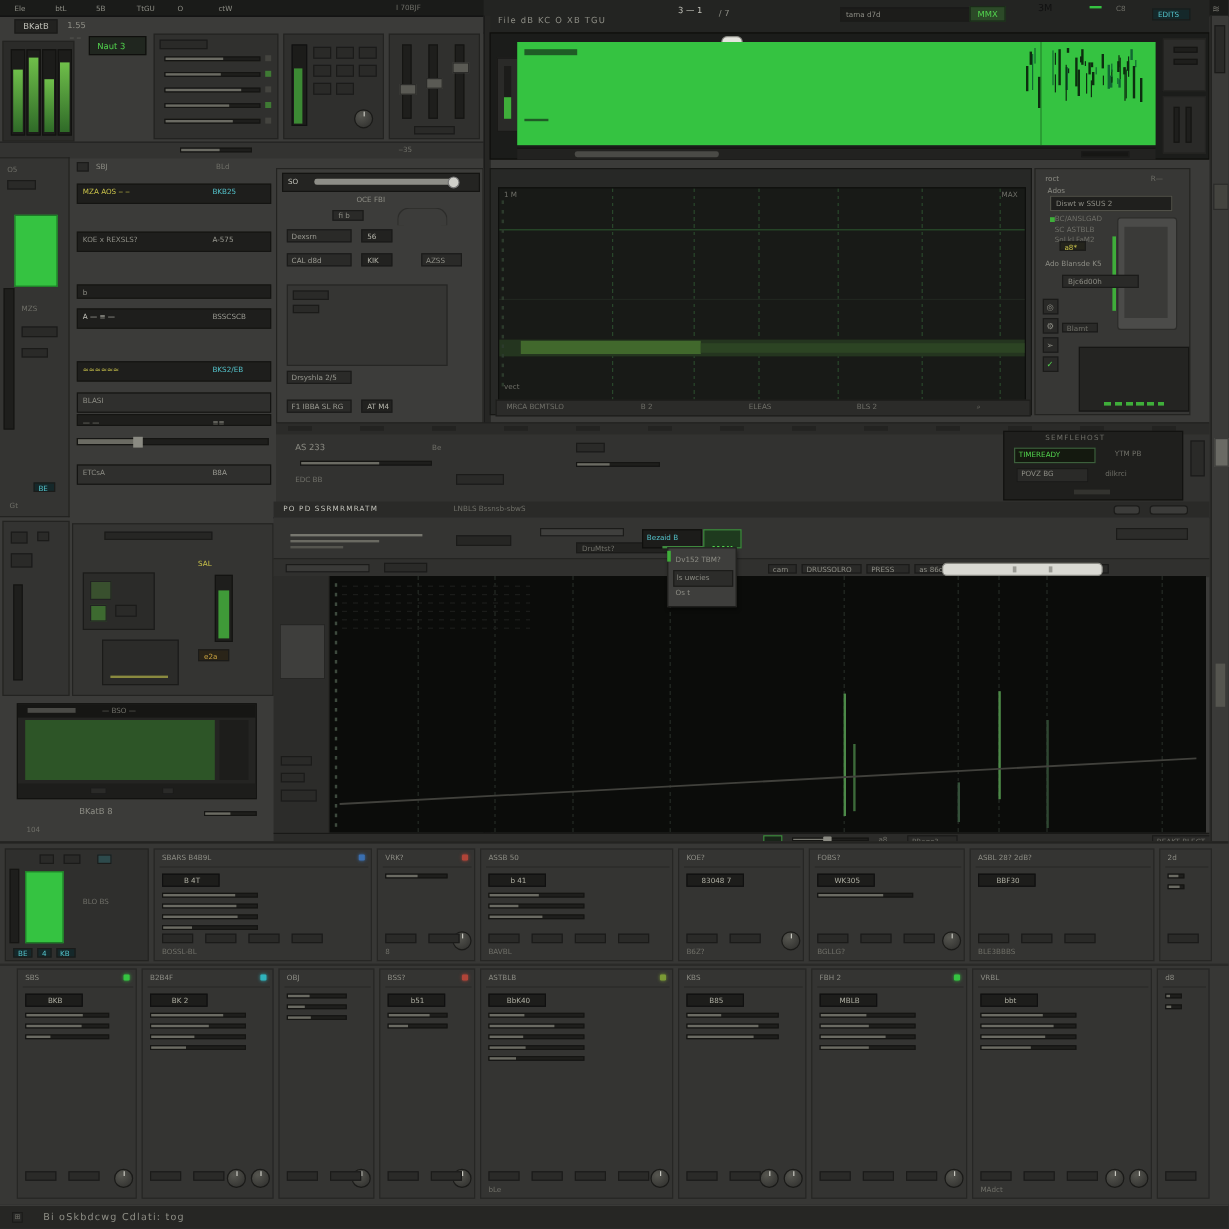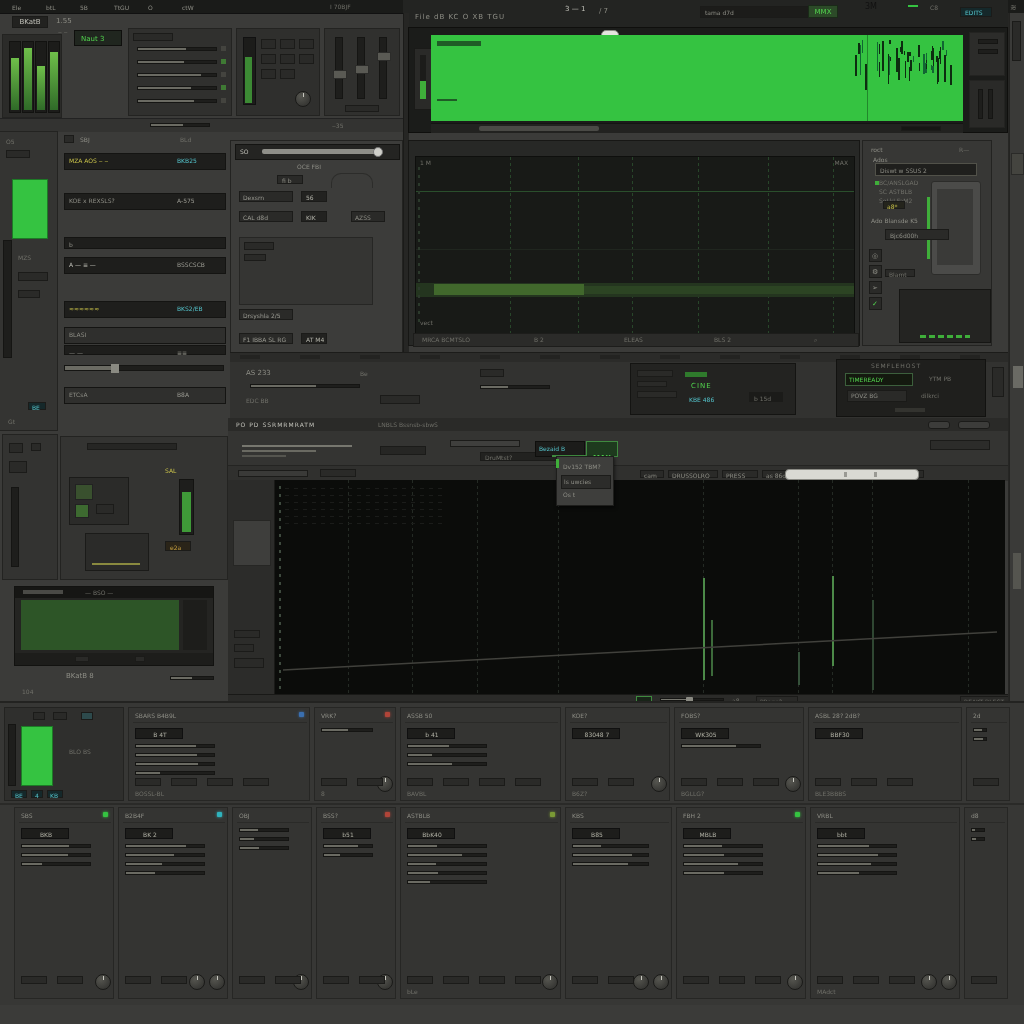--- a/index.html
+++ b/index.html
@@ -431,31 +431,20 @@
     <div class="track" style="left:20px;top:31px;width:110px;height:4px;">
         <div class="fill" style="width:60%;"></div>
       </div>
     <span class="t6 dim2 abs" style="left:16px;top:44px;">EDC BB</span>
     <div class="chip" style="left:150px;top:42px;width:40px;height:9px;"></div>
     <div class="chip" style="left:250px;top:16px;width:24px;height:8px;"></div>
     <div class="track" style="left:250px;top:32px;width:70px;height:4px;">
         <div class="fill" style="width:40%;"></div>
       </div>
 
-    <div class="abs" style="left:400px;top:10px;width:164px;height:50px;background:#232321;border:1px solid #141412;">
-      <div class="chip" style="left:6px;top:6px;width:36px;height:7px;"></div>
-      <div class="chip" style="left:6px;top:17px;width:30px;height:6px;"></div>
-      <div class="chip" style="left:6px;top:27px;width:40px;height:7px;"></div>
-      <div class="abs" style="left:54px;top:8px;width:22px;height:5px;background:#2f7a2c;"></div>
-      <span class="t7 grn abs" style="left:60px;top:18px;letter-spacing:1px;">CINE</span>
-      <span class="t6 teal abs" style="left:58px;top:32px;">KBE 486</span>
-      <div class="chip t6 dim2" style="left:118px;top:28px;width:34px;height:10px;background:#1b1b19;">
-          <span style="position:absolute;left:4px;top:2px;">b 15d</span>
-        </div>
-    </div>
 
     <div class="abs" style="left:606px;top:6px;width:148px;height:56px;background:#1f1f1d;border:1px solid #121210;">
       <span class="t6 dim2 abs" style="left:34px;top:2px;letter-spacing:1px;">SEMFLEHOST</span>
       <div class="abs" style="left:8px;top:13px;width:66px;height:11px;border:1px solid #3c5f3c;background:#14190f;">
           <span class="t6 grn" style="position:absolute;left:3px;top:2px;">TIMEREADY</span>
         </div>
       <span class="t6 dim2 abs" style="left:92px;top:15px;">YTM PB</span>
       <div class="abs" style="left:10px;top:30px;width:58px;height:10px;background:#2a2a28;border:1px solid #1a1a18;">
           <span class="t6 dim" style="position:absolute;left:3px;top:1px;">POVZ BG</span>
         </div>
@@ -962,14 +951,18 @@
             <div class="fill" style="width: 28.3007%;"></div>
           </div>
           <div class="track" style="position: absolute; left: 6px; top: 29px; width: 14px; height: 4px;">
             <div class="fill" style="width: 30.6996%;"></div>
           </div>
           <div class="chip" style="position: absolute; left: 6px; top: 168px; width: 26px; height: 8px;"></div>
         </div>
       </div>
   </div>
 
+  <div class="abs" style="left:0;top:1004px;width:1024px;height:20px;background:#262624;border-top:1px solid #3a3a38;">
+    <div class="chip t6 dim2" style="left:10px;top:5px;width:9px;height:9px;text-align:center;"><span style="position:relative;top:0;">⊞</span></div>
+    <span class="t8 dim abs" style="left:36px;top:5px;letter-spacing:1px;">Bi oSkbdcwg   Cdlati: tog</span>
+  </div>
 
 </div>
 
 </body></html>

